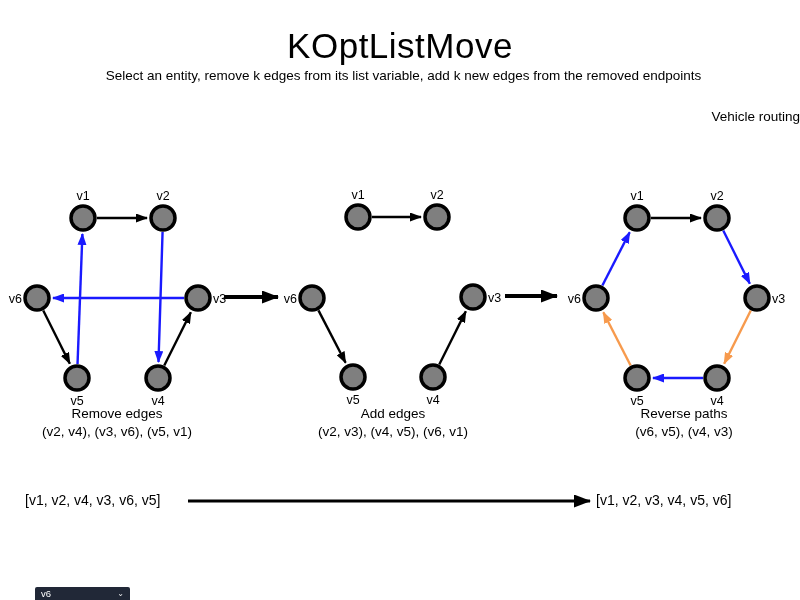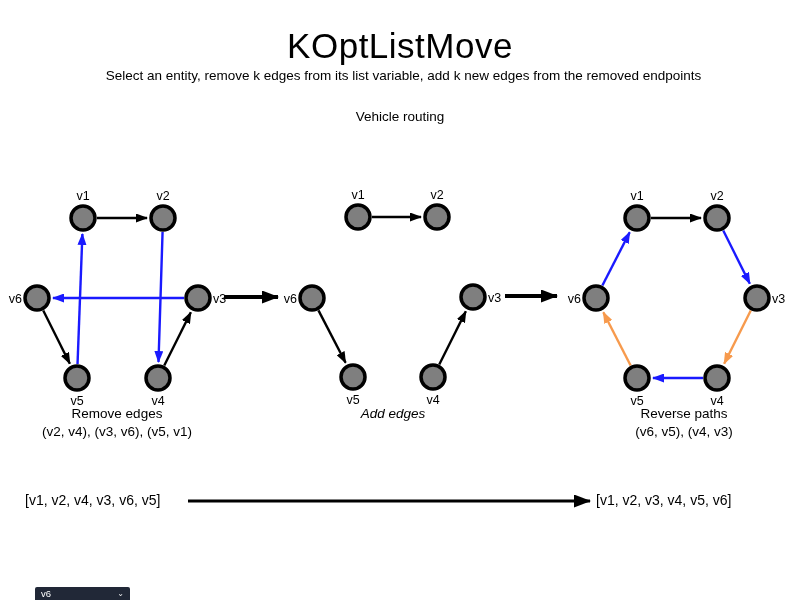--- a/index.html
+++ b/index.html
@@ -1,25 +1,25 @@
 <!DOCTYPE html>
 <html><head>
 <meta charset="utf-8">
 <style>
   html,body{margin:0;padding:0;background:#fff;}
   .stage{position:relative;width:800px;height:600px;background:#ffffff;overflow:hidden;
          font-family:"Liberation Sans",sans-serif;color:#000;border-radius:32px;}
   .title{position:absolute;left:0;right:0;top:26px;text-align:center;
          font-size:35px;font-weight:400;letter-spacing:0.5px;}
   .subtitle{position:absolute;left:7px;right:0;top:68px;text-align:center;font-size:13.5px;}
-  .scenario{position:absolute;left:0;right:0;top:109px;text-align:center;font-size:13.5px;}
+  .scenario{position:absolute;left:0;right:0;top:109px;text-align:right;font-size:13.5px;}
   #diagram{position:absolute;left:0;top:0;width:800px;height:600px;}
   .caption{position:absolute;top:405px;width:260px;text-align:center;
            font-size:13.5px;line-height:18px;}
-  .cap-0{left:-13px;} .cap-1{left:263px;font-style:italic;} .cap-2{left:554px;}
+  .cap-0{left:-13px;} .cap-1{left:263px;} .cap-2{left:554px;}
   .listtext{position:absolute;top:492px;font-size:14px;}
   .list-before{left:25px;} .list-after{left:596px;}
   .status-bar{position:absolute;left:35px;top:587px;width:95px;height:13px;
               background:#212837;color:#fff;font-size:9.5px;line-height:13px;
               display:flex;align-items:center;justify-content:space-between;
               padding:0 6px;box-sizing:border-box;border-radius:2px 2px 0 0;}
   .chev{font-size:8px;line-height:10px;opacity:.9;}
 </style>
 </head>
 <body>
@@ -105,20 +105,21 @@
       <line x1="505" y1="296" x2="557" y2="296" stroke="#000000" stroke-width="4" marker-end="url(#m-big)"></line>
       <line x1="188" y1="501" x2="590" y2="501" stroke="#000000" stroke-width="3.2" marker-end="url(#m-big)"></line>
     </svg>
 
   <div class="caption cap-0">
     <div>Remove edges</div>
     <div>(v2, v4), (v3, v6), (v5, v1)</div>
   </div>
   <div class="caption cap-1">
     <div>Add edges</div>
+    <div>(v2, v3), (v4, v5), (v6, v1)</div>
   </div>
   <div class="caption cap-2">
     <div>Reverse paths</div>
     <div>(v6, v5), (v4, v3)</div>
   </div>
 
   <div class="listtext list-before">[v1, v2, v4, v3, v6, v5]</div>
   <div class="listtext list-after">[v1, v2, v3, v4, v5, v6]</div>
 
   <div class="status-bar">

